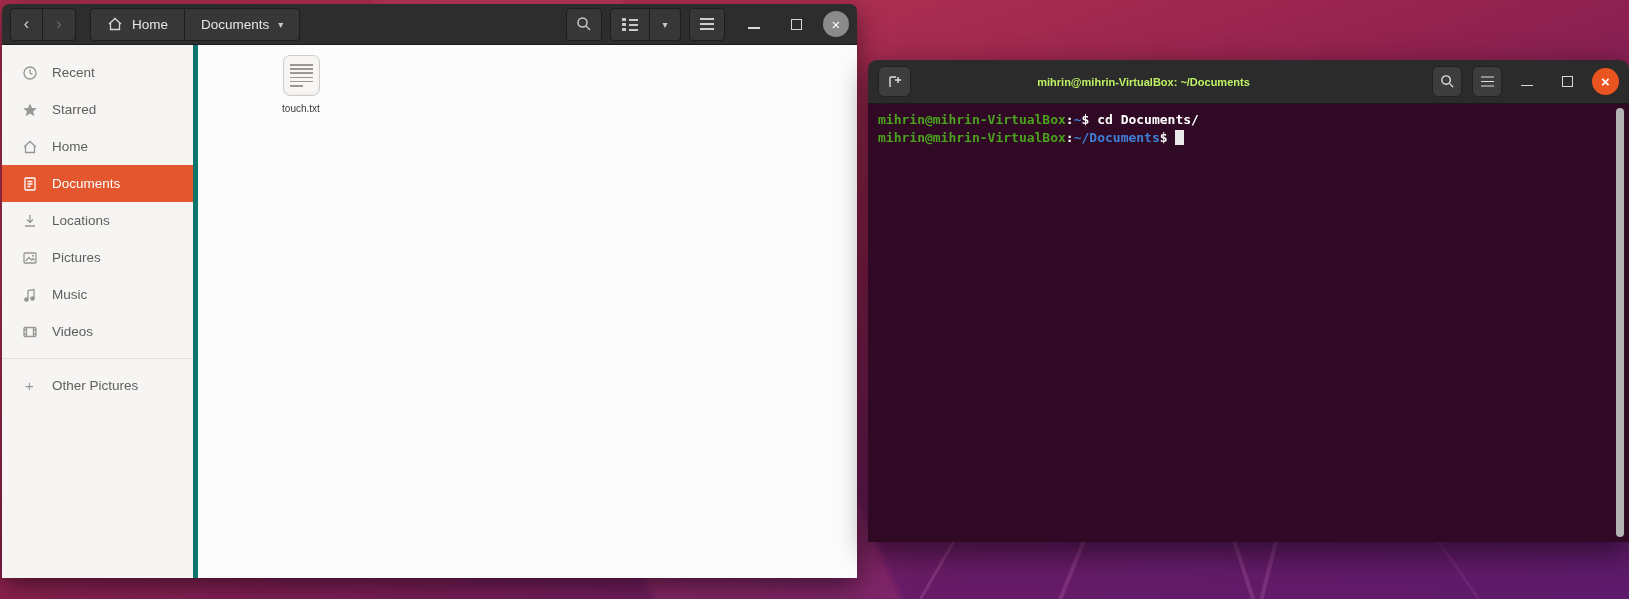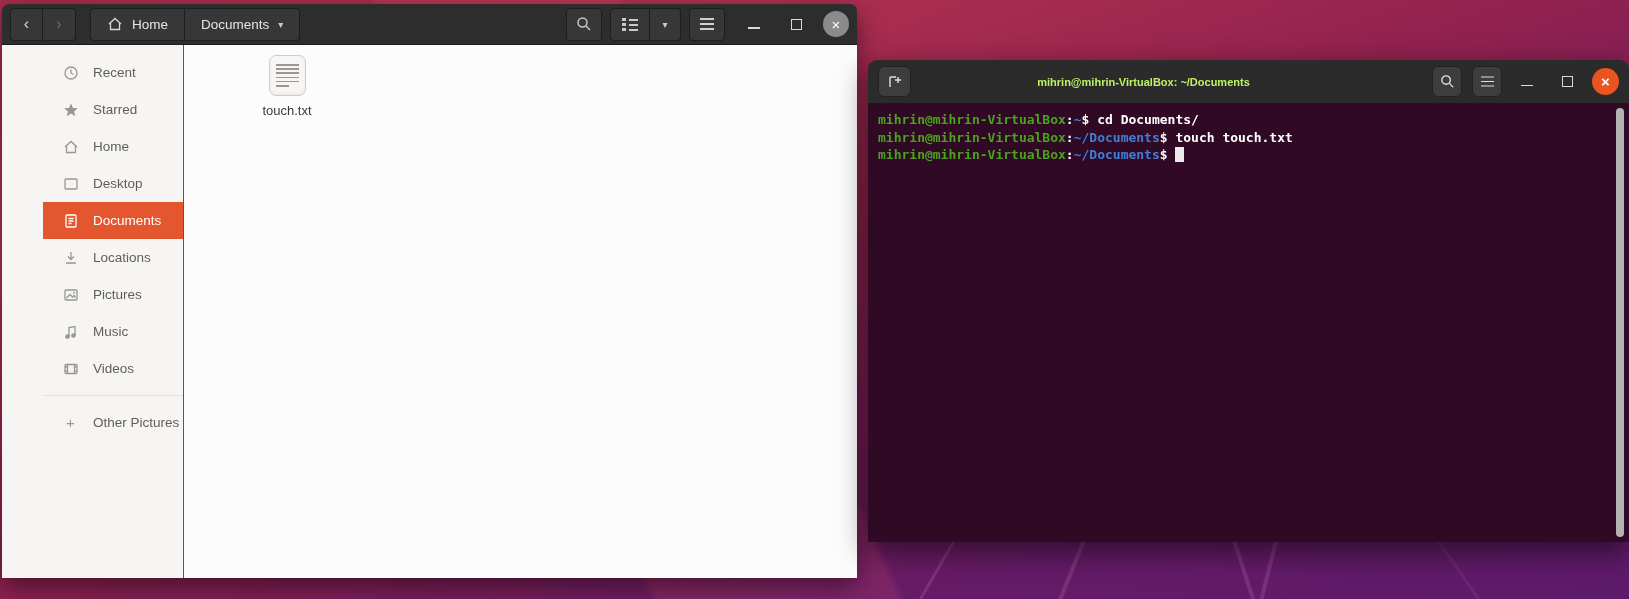--- a/index.html
+++ b/index.html
@@ -42,37 +42,37 @@
   .glyph-max { width:11px; height:11px; border:1.5px solid #d9d9d9; }
   .circle-close { width:26px; height:26px; border-radius:50%; background:#8b8b8b;
     color:#fff; font-size:15px; line-height:1; }
   .hamb { width:14px; height:2px; background:#cfcfcf;
     box-shadow:0 -5px 0 #cfcfcf, 0 5px 0 #cfcfcf; }
   .listglyph { position:relative; width:16px; height:12px; }
   .listglyph i { position:absolute; left:0; width:4px; height:3px; background:#c9c9c9; }
   .listglyph b { position:absolute; left:7px; width:9px; height:2px; background:#c9c9c9; }
 
   .files-body { flex:1; display:flex; min-height:0; background:#fcfcfc; }
-  .sidebar { width:182px; flex:none; background:#f6f5f4; border-right:1px solid #0f766e;
-    padding-top:9px;padding-left:41px; }
+  .sidebar { width:196px; flex:none; background:#f6f5f4; border-right:5px solid #0f766e;
+    padding-top:9px; }
   .side-row { height:37px; display:flex; align-items:center; padding-left:19px; gap:14px;
     color:#5f5e5c; font-size:13.5px; cursor:default; }
   .side-row .sicon { width:17px; height:17px; color:#989795; flex:none;
     display:flex; align-items:center; justify-content:center; }
   .side-row.selected { background:#E4572E; color:#ffffff; }
   .side-row.selected .sicon { color:#ffffff; }
   .side-sep { height:1px; background:#e2e0dd; margin:8px 0; }
 
   .content { flex:1; padding:10px 0 0 57px; }
   .file-tile { width:92px; display:flex; flex-direction:column; align-items:center; gap:7px; }
   .doc-icon { width:37px; height:41px; background:#f7f6f5; border:1px solid #cfcdca;
     border-radius:7px; padding:8px 6px 0 6px; box-shadow:inset 0 -2px 3px rgba(0,0,0,.04); }
   .doc-icon i { display:block; height:1.6px; background:#9a9896; margin-bottom:2.6px; }
   .doc-icon i.short { width:60%; }
-  .file-label { font-size:13px; color:#3b3b3b; }
+  .file-label { font-size:10px; color:#3b3b3b; }
 
   
   .term-window { position:absolute; left:868px; top:60px; right:0px; height:482px;
     display:flex; flex-direction:column; border-radius:9px 9px 0 0; overflow:hidden;
     box-shadow:0 10px 30px rgba(0,0,0,.55); }
   .term-titlebar { height:44px; background:#2b2b2b; flex:none; position:relative;
     display:flex; align-items:center; padding:0 10px; gap:8px;
     border-bottom:1px solid #1a1a1a; }
   .tbtn { width:33px; height:31px; background:#3d3d3d; border:1px solid #222;
     border-radius:6px; color:#e0e0e0; }
@@ -201,28 +201,20 @@
 
       <div class="side-row">
         <span class="sicon">
           <svg width="16" height="16" viewBox="0 0 16 16" fill="none" stroke="currentColor" stroke-width="1.3">
             <path d="M2 8 L8 2.5 L14 8 M3.5 7 V13.5 H12.5 V7"></path>
           </svg>
         </span>
         <span>Home</span>
       </div>
 
-      <div class="side-row">
-        <span class="sicon">
-          <svg width="16" height="16" viewBox="0 0 16 16" fill="none" stroke="currentColor" stroke-width="1.3">
-            <rect x="2" y="3" width="12" height="10" rx="1"></rect>
-          </svg>
-        </span>
-        <span>Desktop</span>
-      </div>
 
       <div class="side-row selected">
         <span class="sicon">
           <svg width="16" height="16" viewBox="0 0 16 16" fill="none" stroke="currentColor" stroke-width="1.3">
             <rect x="3" y="2" width="10" height="12" rx="1"></rect>
             <path d="M5.5 5.5 H10.5 M5.5 8 H10.5 M5.5 10.5 H8.5"></path>
           </svg>
         </span>
         <span>Documents</span>
       </div>
@@ -325,17 +317,16 @@
         <span class="glyph-max"></span>
       </div>
       <div class="btn term-close">
         <span>×</span>
       </div>
     </div>
   </div>
 
   <div class="term-body">
     <div class="term-line"><span class="tg">mihrin@mihrin-VirtualBox</span><span>:</span><span class="tb">~</span><span>$ </span><span>cd Documents/</span></div>
-    <div class="term-line"><span class="tg">mihrin@mihrin-VirtualBox</span><span>:</span><span class="tb">~/Documents</span><span>$ </span><span>touch touch.txt</span></div>
     <div class="term-line"><span class="tg">mihrin@mihrin-VirtualBox</span><span>:</span><span class="tb">~/Documents</span><span>$ </span><span class="cursor"></span></div>
     <div class="term-scrollbar"></div>
   </div>
 </div>
 
 </body></html>

